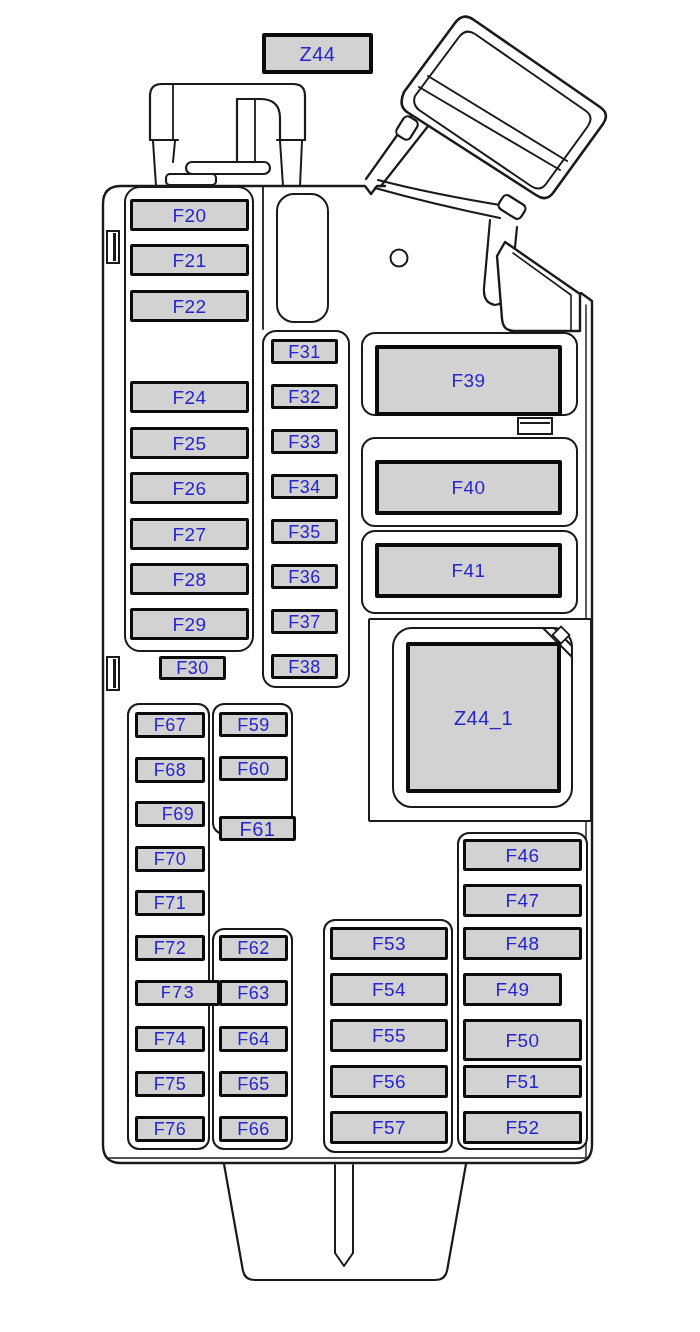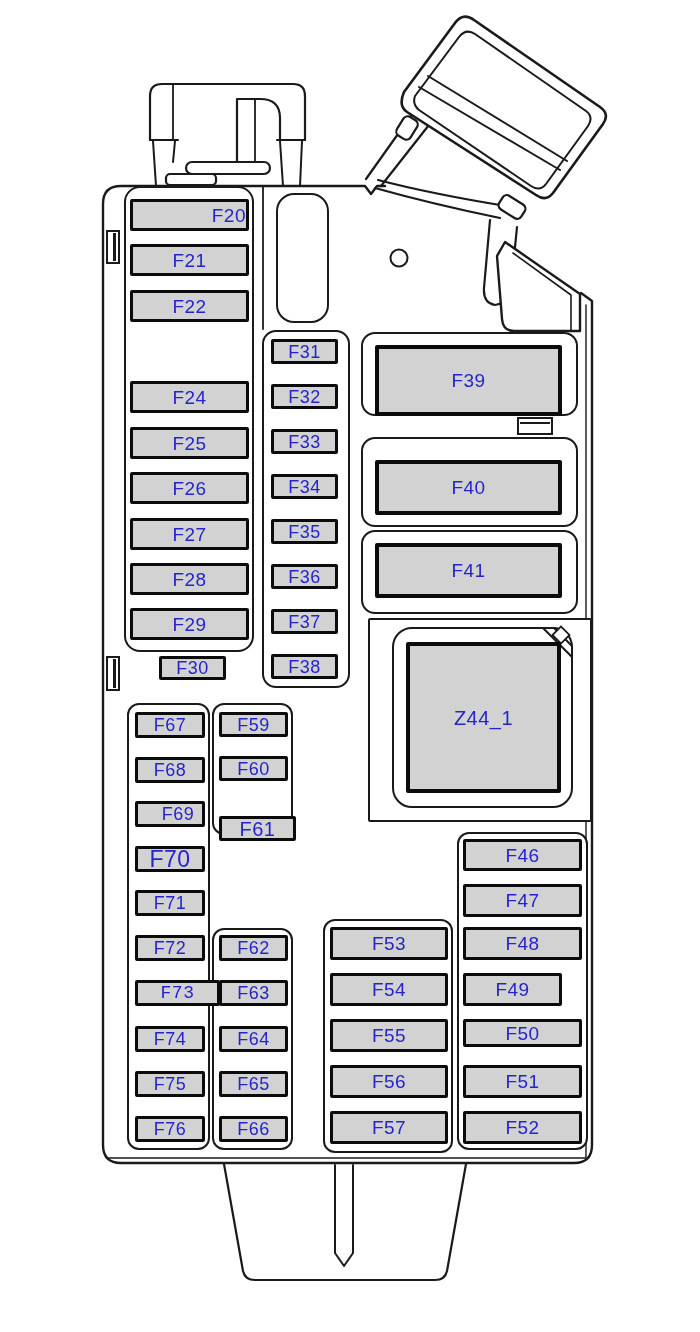--- a/index.html
+++ b/index.html
@@ -108,21 +108,24 @@
     </div>
 
   <svg class="overlay" viewBox="0 0 700 1332">
     <g class="lines" stroke-width="2">
       <path d="M 543,628 L 572,657 M 554,628 L 572,646"></path>
       <rect class="wfill" x="555" y="629" width="12" height="12" transform="rotate(45 561 635)" stroke-width="1.8"></rect>
     </g>
   </svg>
 
   <div id="fuses-layer" class="layer">
-      <div class="fuse" style="left: 130px; top: 199px; width: 119px; height: 32px; border-width: 3px; font-size: 19px; justify-content: flex-end;">
+      <div class="fuse" style="left: 262px; top: 33px; width: 111px; height: 41px; border-width: 4px; font-size: 20px;">
+        <span>Z44</span>
+      </div>
+      <div class="fuse" style="left: 130px; top: 199px; width: 119px; height: 32px; border-width: 3px; font-size: 19px;">
         <span>F20</span>
       </div>
       <div class="fuse" style="left: 130px; top: 244px; width: 119px; height: 32px; border-width: 3px; font-size: 19px;">
         <span>F21</span>
       </div>
       <div class="fuse" style="left: 130px; top: 290px; width: 119px; height: 32px; border-width: 3px; font-size: 19px;">
         <span>F22</span>
       </div>
       <div class="fuse" style="left: 130px; top: 381px; width: 119px; height: 32px; border-width: 3px; font-size: 19px;">
         <span>F24</span>
@@ -183,21 +186,21 @@
       </div>
       <div class="fuse" style="left: 135px; top: 712px; width: 70px; height: 26px; border-width: 3px; font-size: 18px;">
         <span>F67</span>
       </div>
       <div class="fuse" style="left: 135px; top: 757px; width: 70px; height: 26px; border-width: 3px; font-size: 18px;">
         <span>F68</span>
       </div>
       <div class="fuse" style="left: 135px; top: 801px; width: 70px; height: 26px; border-width: 3px; font-size: 18px; padding-left: 16px;">
         <span>F69</span>
       </div>
-      <div class="fuse" style="left: 135px; top: 846px; width: 70px; height: 26px; border-width: 3px; font-size: 23px;">
+      <div class="fuse" style="left: 135px; top: 846px; width: 70px; height: 26px; border-width: 3px; font-size: 18px;">
         <span>F70</span>
       </div>
       <div class="fuse" style="left: 135px; top: 890px; width: 70px; height: 26px; border-width: 3px; font-size: 18px;">
         <span>F71</span>
       </div>
       <div class="fuse" style="left: 135px; top: 935px; width: 70px; height: 26px; border-width: 3px; font-size: 18px;">
         <span>F72</span>
       </div>
       <div class="fuse" style="left: 135px; top: 980px; width: 85px; height: 26px; border-width: 3px; font-size: 18px; font-family: Liberation Mono, monospace;">
         <span>F73</span>
@@ -255,21 +258,21 @@
       </div>
       <div class="fuse" style="left: 463px; top: 884px; width: 119px; height: 33px; border-width: 3px; font-size: 19px;">
         <span>F47</span>
       </div>
       <div class="fuse" style="left: 463px; top: 927px; width: 119px; height: 33px; border-width: 3px; font-size: 19px;">
         <span>F48</span>
       </div>
       <div class="fuse" style="left: 463px; top: 973px; width: 99px; height: 33px; border-width: 3px; font-size: 19px;">
         <span>F49</span>
       </div>
-      <div class="fuse" style="left: 463px; top: 1019px; width: 119px; height: 28px; border-width: 3px; font-size: 19px;">
+      <div class="fuse" style="left: 463px; top: 1019px; width: 119px; height: 42px; border-width: 3px; font-size: 19px;">
         <span>F50</span>
       </div>
       <div class="fuse" style="left: 463px; top: 1065px; width: 119px; height: 33px; border-width: 3px; font-size: 19px;">
         <span>F51</span>
       </div>
       <div class="fuse" style="left: 463px; top: 1111px; width: 119px; height: 33px; border-width: 3px; font-size: 19px;">
         <span>F52</span>
       </div>
     </div>
 

